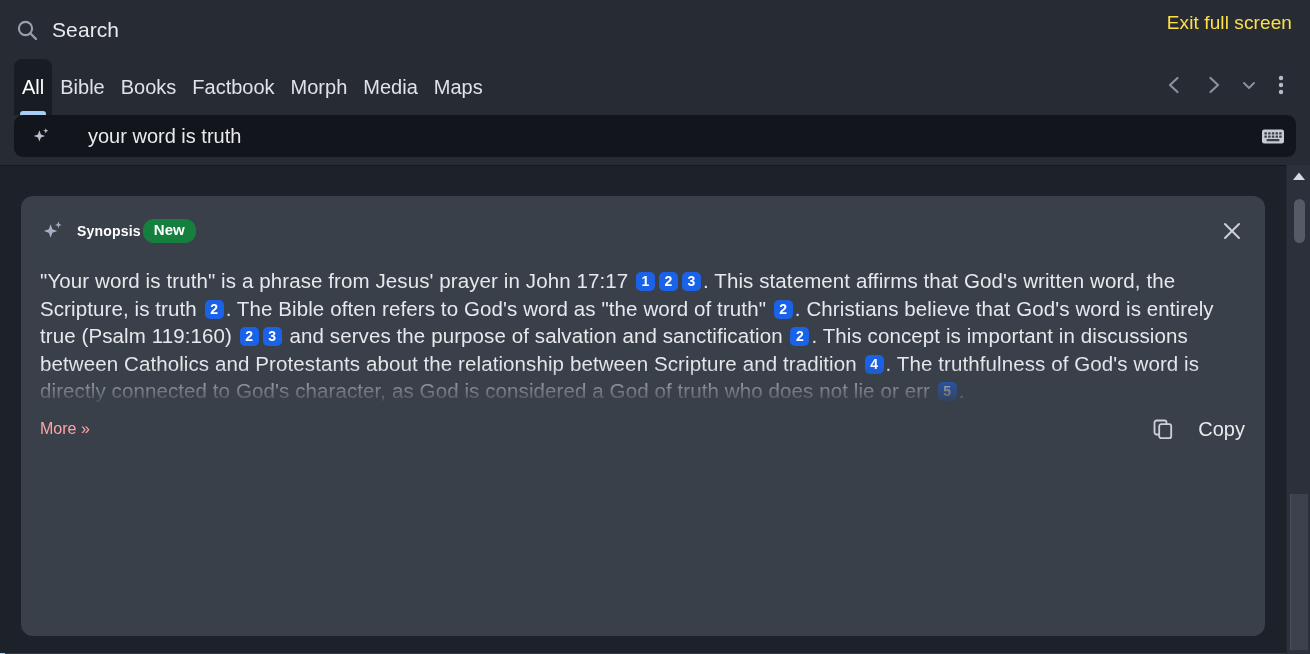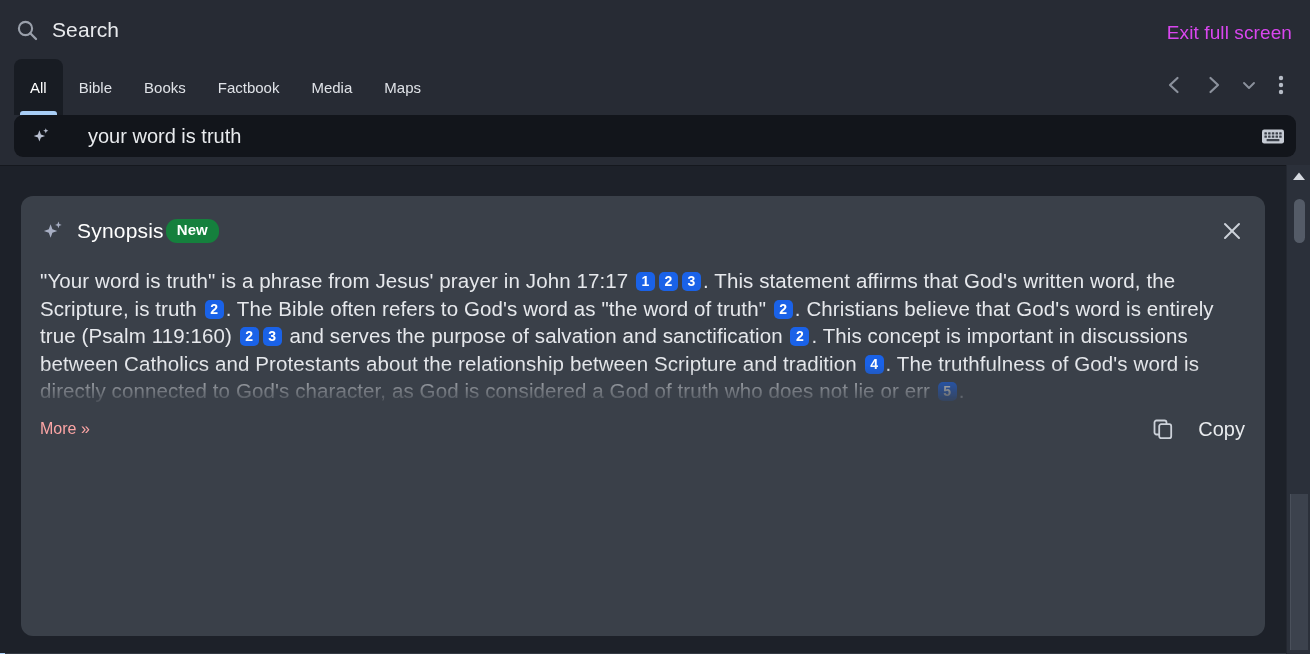--- a/index.html
+++ b/index.html
@@ -42,22 +42,22 @@
     display: flex; align-items: center; justify-content: center;
   }
   .search-title {
     color: #e8eaed;
     font-size: 21px;
     letter-spacing: .1px;
   }
   .exit-fullscreen {
     position: absolute;
     right: 18px;
-    top: 22px;
-    color: #d946ef;
+    top: 12px;
+    color: #fde047;
     font-size: 19px;
     cursor: pointer;
     letter-spacing: .1px;
   }
 
   
   .tabbar {
     height: 60px;
     flex: 0 0 60px;
     background: #272b34;
@@ -67,23 +67,23 @@
     position: relative;
   }
   .tabs {
     display: flex;
     align-items: stretch;
     gap: 0;
   }
   .tab {
     display: flex;
     align-items: center;
-    padding: 0 16px;
+    padding: 0 8px;
     color: #dfe2e7;
-    font-size: 15px;
+    font-size: 20px;
     cursor: pointer;
     position: relative;
     border-radius: 8px 8px 0 0;
     margin-top: 4px;
   }
   .tab.active {
     background: #181c23;
     color: #ffffff;
   }
   .tab.active::after {
@@ -177,22 +177,22 @@
     height: 34px;
     position: relative;
   }
   .syn-sparkle {
     width: 26px; height: 26px;
     display:flex;align-items:center;justify-content:center;
     margin-right: 11px;
   }
   .syn-title {
     color: #ffffff;
-    font-size: 21px;
-    font-weight: normal;
+    font-size: 14px;
+    font-weight: bold;
     letter-spacing: .2px;
   }
   .syn-badge {
     margin-left: 2px;
     background: #15803d;
     color: #ffffff;
     font-size: 15px;
     font-weight: bold;
     border-radius: 11px;
     padding: 2px 11px 3px 11px;
@@ -351,20 +351,23 @@
           <span>All</span>
         </div>
       <div class="tab">
           <span>Bible</span>
         </div>
       <div class="tab">
           <span>Books</span>
         </div>
       <div class="tab">
           <span>Factbook</span>
+        </div>
+      <div class="tab">
+          <span>Morph</span>
         </div>
       <div class="tab">
           <span>Media</span>
         </div>
       <div class="tab">
           <span>Maps</span>
         </div>
     </div>
 
     <div class="tabbar-right">

